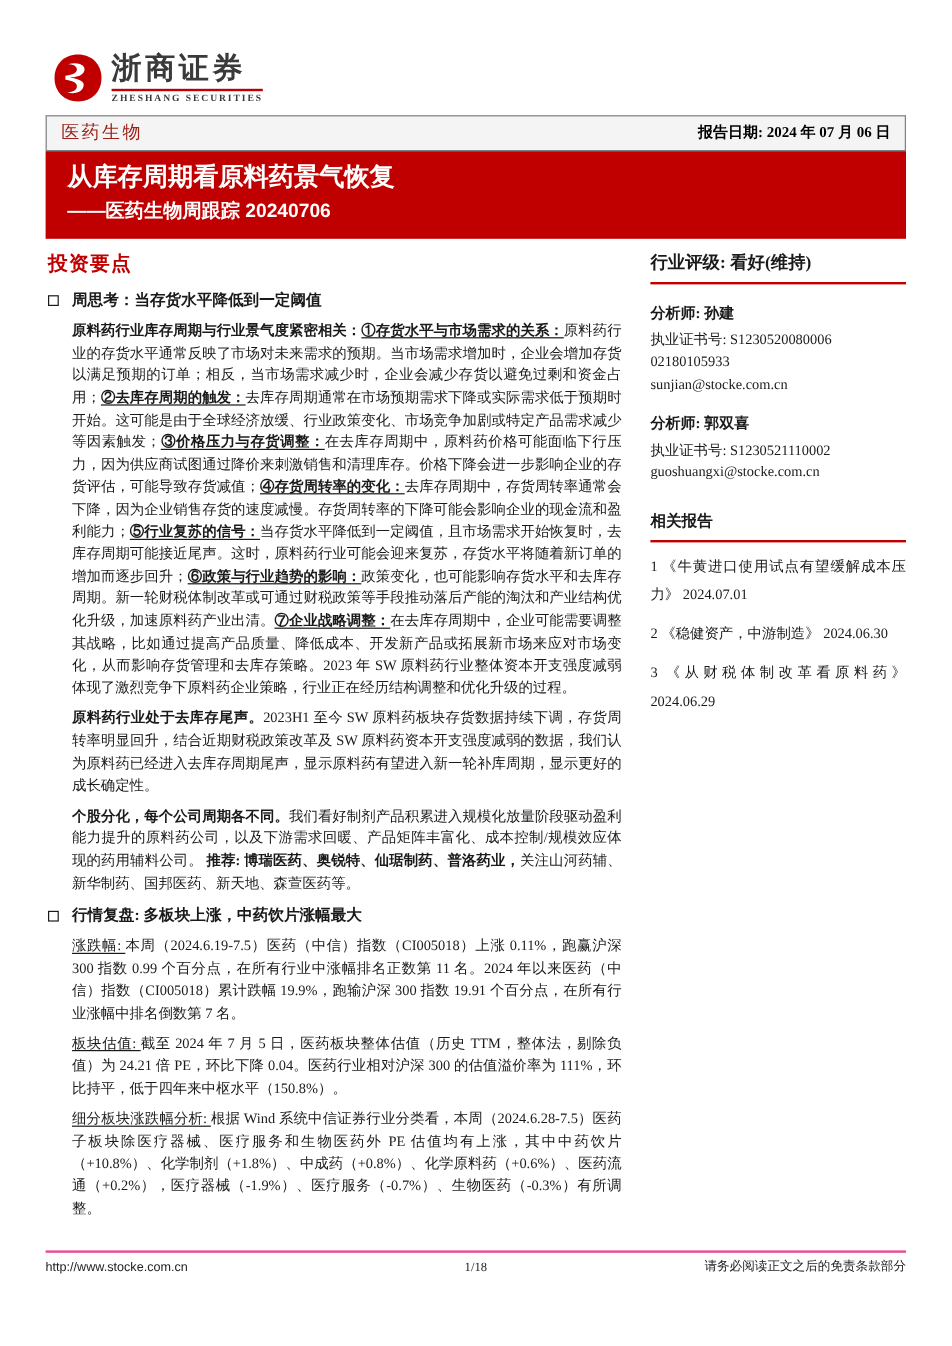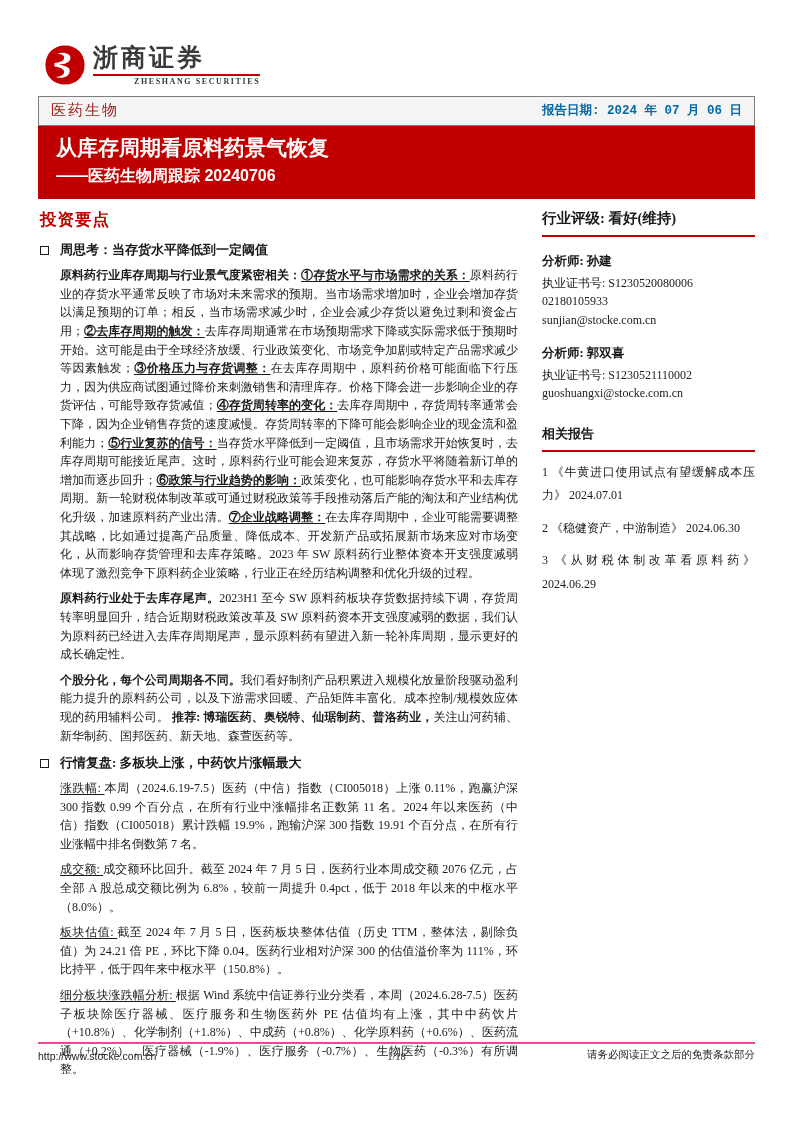--- a/index.html
+++ b/index.html
@@ -10,29 +10,29 @@
     font-family:"Liberation Serif","DejaVu Serif",serif;
     color:#1a1a1a;
   }
   
   .brandrow { display:flex; justify-content:space-between; align-items:flex-start; padding:44px 38px 0 44px; }
   .brand { display:flex; align-items:center; gap:7px; }
   .logo-icon { width:42px; height:42px; flex:none; }
   .brand-text { display:flex; flex-direction:column; }
   .brand-cn { font-family:Liberation Serif, serif; font-weight:bold; font-size:25px; letter-spacing:3px; color:#3a3a3a; line-height:1.1; }
   .brand-rule { height:2px; background:#c00000; margin:2px 0 1px; }
-  .brand-en { font-size:8px; font-weight:bold; letter-spacing:1.6px; color:#3a3a3a;margin-left:41px; }
+  .brand-en { font-size:8px; font-weight:bold; letter-spacing:1.6px; color:#3a3a3a; }
   .doctype { margin-top:20px; font-weight:bold; font-size:15px; color:#c00000; letter-spacing:1px; }
   .doctype .sep { margin:0 9px; color:#c00000; font-weight:normal; }
   .industry-row {
     margin:10px 38px 0; border:1px solid #7f7f7f; background:#f4f4f4;
     display:flex; justify-content:space-between; align-items:center; padding:4px 12px 5px;
   }
   .industry { color:#9a2118; font-size:15px; letter-spacing:2px; }
-  .date { color:#0369a1; font-weight:bold; font-size:12.5px; font-family:Liberation Mono, monospace; }
+  .date { color:#000000; font-weight:bold; font-size:12.5px; font-family:Liberation Serif, serif; }
   .banner { margin:0 38px; background:#c00000; color:#ffffff; padding:9px 18px 12px; }
   .banner-title { font-family:"Liberation Sans","DejaVu Sans",sans-serif; font-weight:bold; font-size:21px; line-height:1.25; }
   .banner-subtitle { font-family:"Liberation Sans","DejaVu Sans",sans-serif; font-weight:bold; font-size:16px; margin-top:5px; }
   
   .content { display:flex; gap:24px; padding:8px 38px 0 40px; }
   .col-left { width:478px; flex:none; }
   .col-right { flex:1; min-width:0; }
   .section-title { color:#c00000; font-weight:bold; font-size:16.5px; letter-spacing:1px; margin:2px 0 10px; }
   .bullet { display:flex; gap:11px; }
   .box-icon { width:9px; height:9px; border:1.5px solid #1a1a1a; margin-top:5px; flex:none; }
@@ -103,21 +103,20 @@
           <p class="para"><span class="b">原料药行业处于去库存尾声。</span><span>2023H1 至今 SW 原料药板块存货数据持续下调，存货周转率明显回升，结合近期财税政策改革及 SW 原料药资本开支强度减弱的数据，我们认为原料药已经进入去库存周期尾声，显示原料药有望进入新一轮补库周期，显示更好的成长确定性。</span></p>
           <p class="para"><span class="b">个股分化，每个公司周期各不同。</span><span>我们看好制剂产品积累进入规模化放量阶段驱动盈利能力提升的原料药公司，以及下游需求回暖、产品矩阵丰富化、成本控制/规模效应体现的药用辅料公司。</span><span class="b"> 推荐: 博瑞医药、奥锐特、仙琚制药、普洛药业，</span><span>关注山河药辅、新华制药、国邦医药、新天地、森萱医药等。</span></p>
         </div>
       </div>
 
       <div class="bullet">
         <span class="box-icon"></span>
         <div class="bullet-body">
           <div class="bullet-heading">行情复盘: 多板块上涨，中药饮片涨幅最大</div>
           <p class="para"><span class="u">涨跌幅: </span><span>本周（2024.6.19-7.5）医药（中信）指数（CI005018）上涨 0.11%，跑赢沪深 300 指数 0.99 个百分点，在所有行业中涨幅排名正数第 11 名。2024 年以来医药（中信）指数（CI005018）累计跌幅 19.9%，跑输沪深 300 指数 19.91 个百分点，在所有行业涨幅中排名倒数第 7 名。</span></p>
-          <p class="para"><span class="u">成交额: </span><span>成交额环比回升。截至 2024 年 7 月 5 日，医药行业本周成交额 2076 亿元，占全部 A 股总成交额比例为 6.8%，较前一周提升 0.4pct，低于 2018 年以来的中枢水平（8.0%）。</span></p>
           <p class="para"><span class="u">板块估值: </span><span>截至 2024 年 7 月 5 日，医药板块整体估值（历史 TTM，整体法，剔除负值）为 24.21 倍 PE，环比下降 0.04。医药行业相对沪深 300 的估值溢价率为 111%，环比持平，低于四年来中枢水平（150.8%）。</span></p>
           <p class="para"><span class="u">细分板块涨跌幅分析: </span><span>根据 Wind 系统中信证券行业分类看，本周（2024.6.28-7.5）医药子板块除医疗器械、医疗服务和生物医药外 PE 估值均有上涨，其中中药饮片（+10.8%）、化学制剂（+1.8%）、中成药（+0.8%）、化学原料药（+0.6%）、医药流通（+0.2%），医疗器械（-1.9%）、医疗服务（-0.7%）、生物医药（-0.3%）有所调整。</span></p>
         </div>
       </div>
     </div>
 
     <aside class="col-right">
       <div class="rating">行业评级: 看好(维持)</div>
       <hr class="redline">
 

